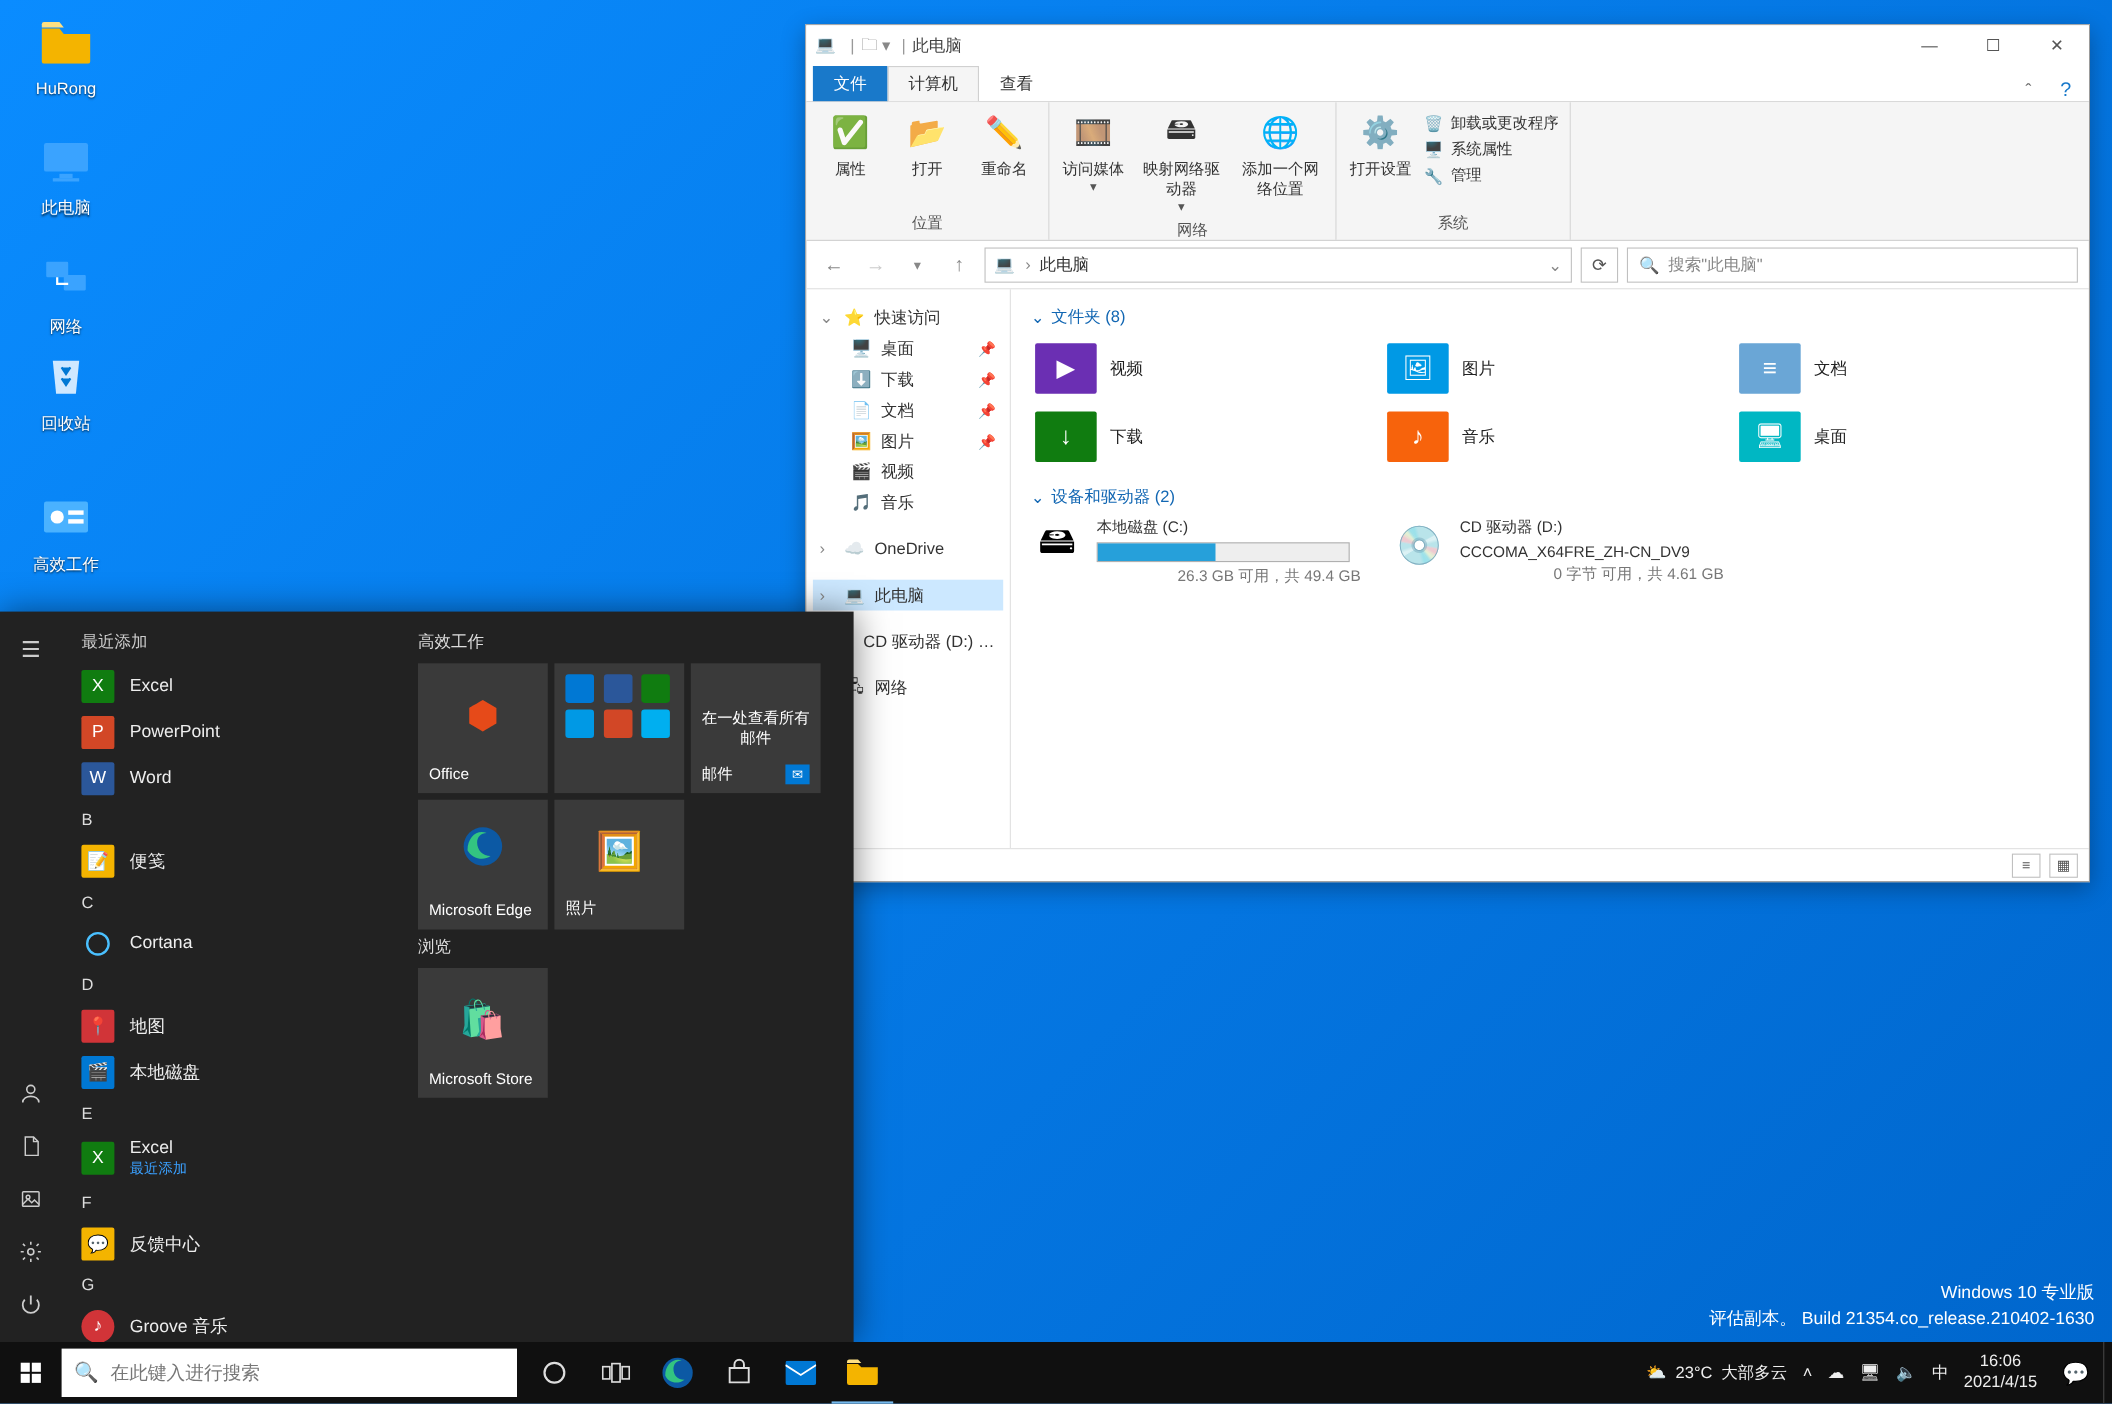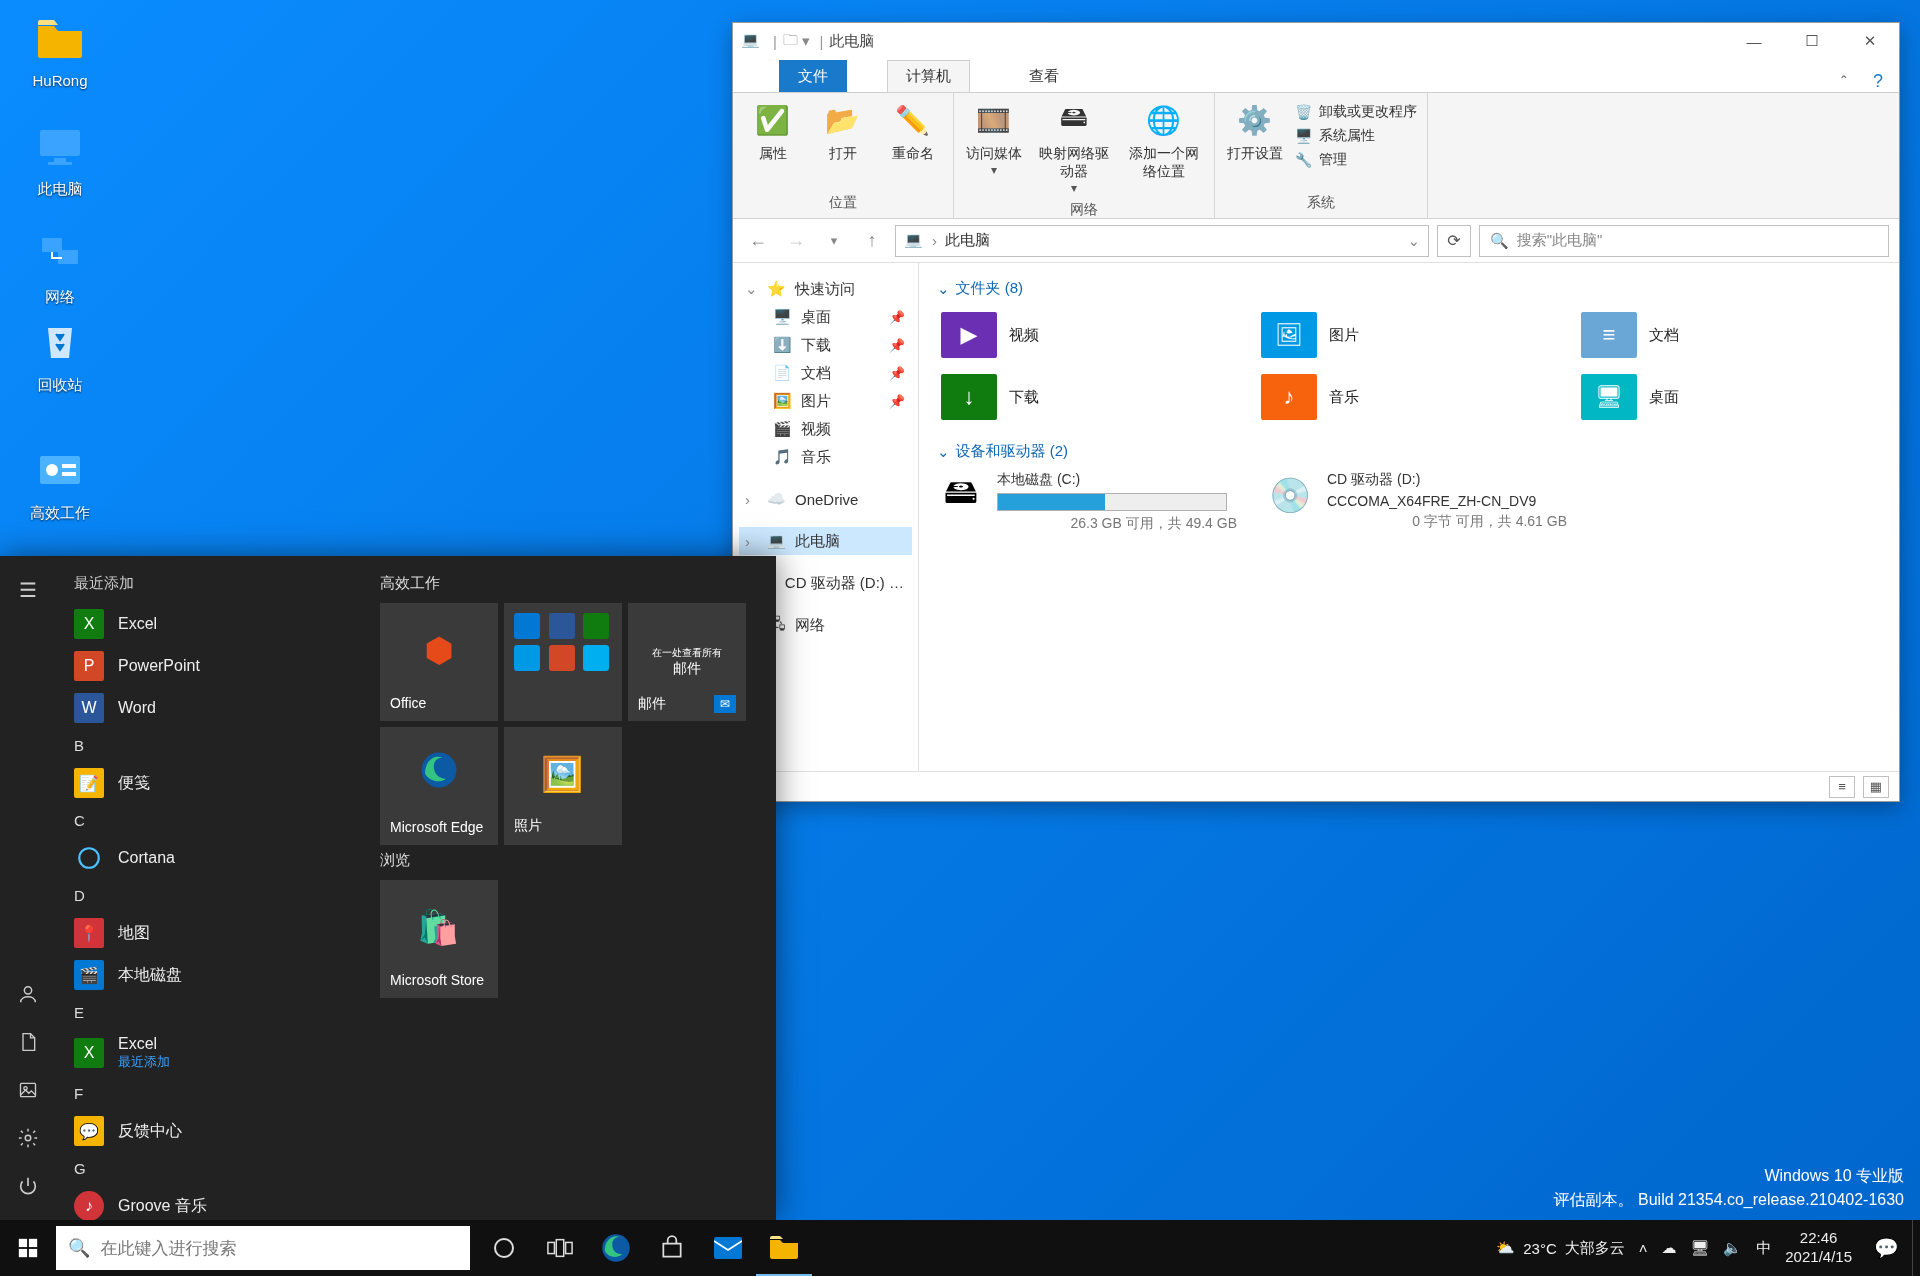--- a/index.html
+++ b/index.html
@@ -15,21 +15,21 @@
 .watermark { position: absolute; right: 16px; bottom: 64px; color: #fff; font-size: 16px; text-align: right; line-height: 1.5; }
 
 
 .explorer { position: absolute; left: 732px; top: 22px; width: 1168px; height: 780px; background: #fff; border: 1px solid #9a9a9a; box-shadow: 0 6px 20px rgba(0,0,0,.3); display: flex; flex-direction: column; }
 .explorer .titlebar { height: 36px; background: #fff; display: flex; align-items: center; padding: 0 0 0 8px; font-size: 15px; color: #444; }
 .explorer .titlebar .ti { width: 20px; height: 20px; margin-right: 6px; }
 .explorer .titlebar .sep { margin: 0 6px; color: #999; }
 .explorer .titlebar .spacer { flex: 1; }
 .explorer .titlebar .wbtn { width: 58px; height: 36px; display: flex; align-items: center; justify-content: center; color: #555; }
 .explorer .ribbon-tabs { height: 34px; background: #fff; display: flex; align-items: flex-end; border-bottom: 1px solid #d0d0d0; padding-left: 6px; gap: 0; }
-.explorer .ribbon-tabs .tab { padding: 6px 18px; font-size: 15px; color: #333; border: 1px solid transparent; border-bottom: none; margin-left: 40px; }
+.explorer .ribbon-tabs .tab { padding: 6px 18px; font-size: 15px; color: #333; border: 1px solid transparent; border-bottom: none; }
 .explorer .ribbon-tabs .tab.file { background: #1979ca; color: #fff; }
 .explorer .ribbon-tabs .tab.active { border-color: #d0d0d0; background: #f5f5f5; }
 .explorer .ribbon-tabs .spacer { flex: 1; }
 .explorer .ribbon-tabs .help { width: 30px; text-align: center; color: #1979ca; font-size: 18px; margin-right: 6px; }
 .explorer .ribbon-tabs .chev { width: 30px; text-align: center; color: #666; margin-right: 4px;}
 
 .explorer .ribbon { height: 126px; background: #f5f5f5; display: flex; border-bottom: 1px solid #d0d0d0; }
 .ribbon .group { border-right: 1px solid #d6d6d6; display: flex; flex-direction: column; }
 .ribbon .group .grow { flex: 1; display: flex; align-items: flex-start; padding: 6px 10px; gap: 10px; }
 .ribbon .group .gname { height: 24px; text-align: center; font-size: 14px; color: #555; }
@@ -501,21 +501,21 @@
         <div class="mini">
           <span style="background:#0078d4"></span>
             <span style="background:#2b579a"></span>
             <span style="background:#107c10"></span>
           <span style="background:#0099e5"></span>
             <span style="background:#d24726"></span>
             <span style="background:#00aff0"></span>
         </div>
       </div>
       <div class="tile s1" style="text-align:center;justify-content:center;align-items:center">
-        <div style="font-size:10px">在一处查看所有</div>
+        <div style="font-size:14px">在一处查看所有</div>
         <div style="font-size:14px">邮件</div>
         <div style="position:absolute;left:10px;right:10px;bottom:8px;display:flex;justify-content:space-between;align-items:center">
           <span>邮件</span>
           <span style="background:#0078d4;width:22px;height:18px;display:inline-flex;align-items:center;justify-content:center;font-size:12px">✉</span>
         </div>
       </div>
     </div>
     <div class="trow">
       <div class="tile s1">
           <div class="tic"><svg width="42" height="42" viewBox="0 0 24 24">
@@ -594,19 +594,19 @@
       <span>⛅</span>
       <span>23°C</span>
       <span>大部多云</span>
     </div>
     <span>˄</span>
     <span>☁</span>
     <span>🖥</span>
     <span>🔈</span>
     <span>中</span>
     <div class="clock">
-      <div>22:46</div>
+      <div>16:06</div>
       <div>2021/4/15</div>
     </div>
   </div>
   <div class="notif">💬</div>
   <div class="peek"></div>
 </div>
 
 </body></html>

